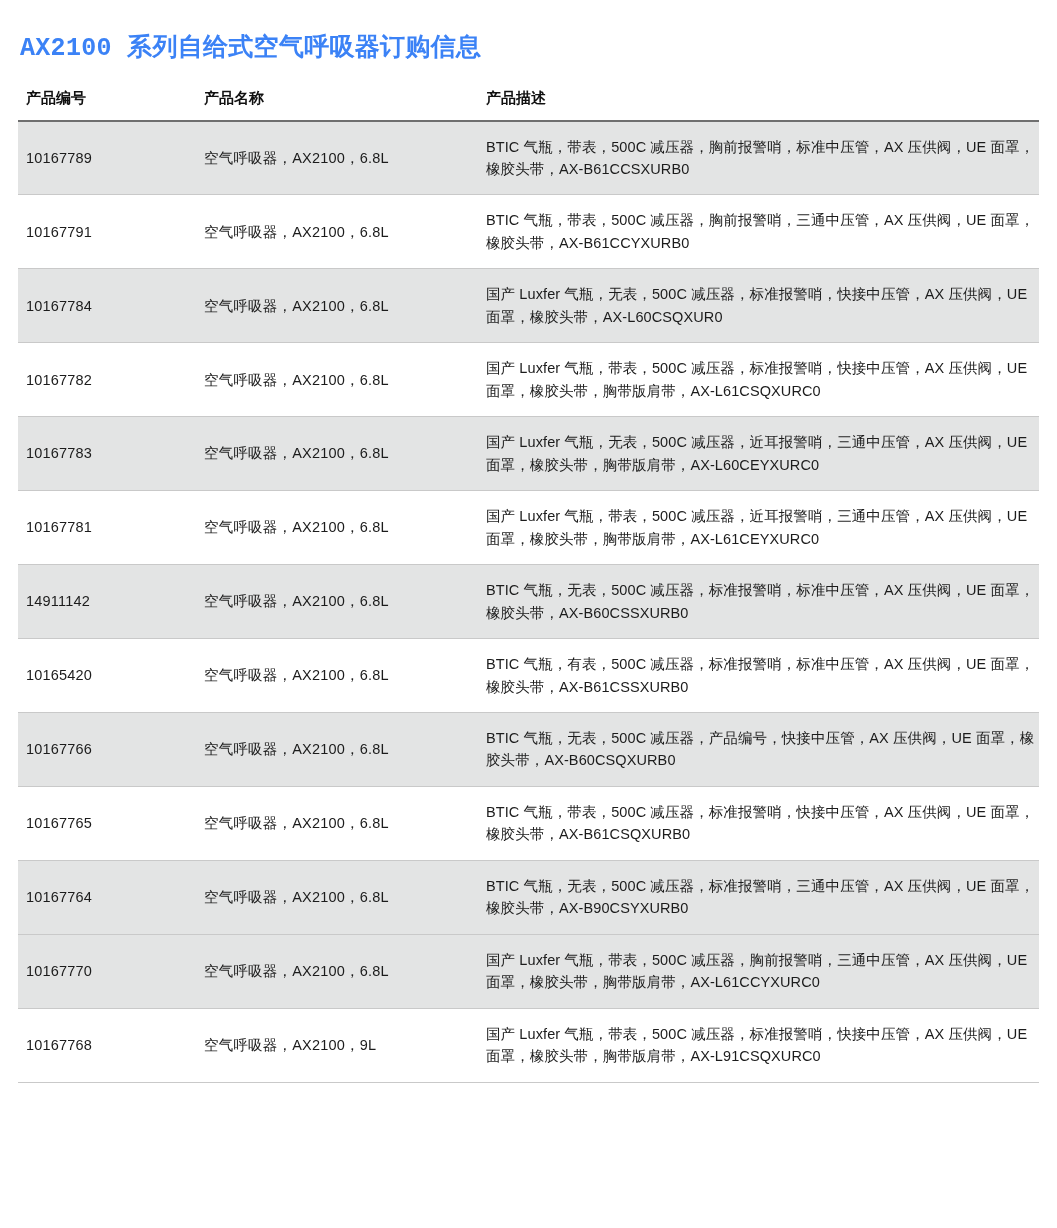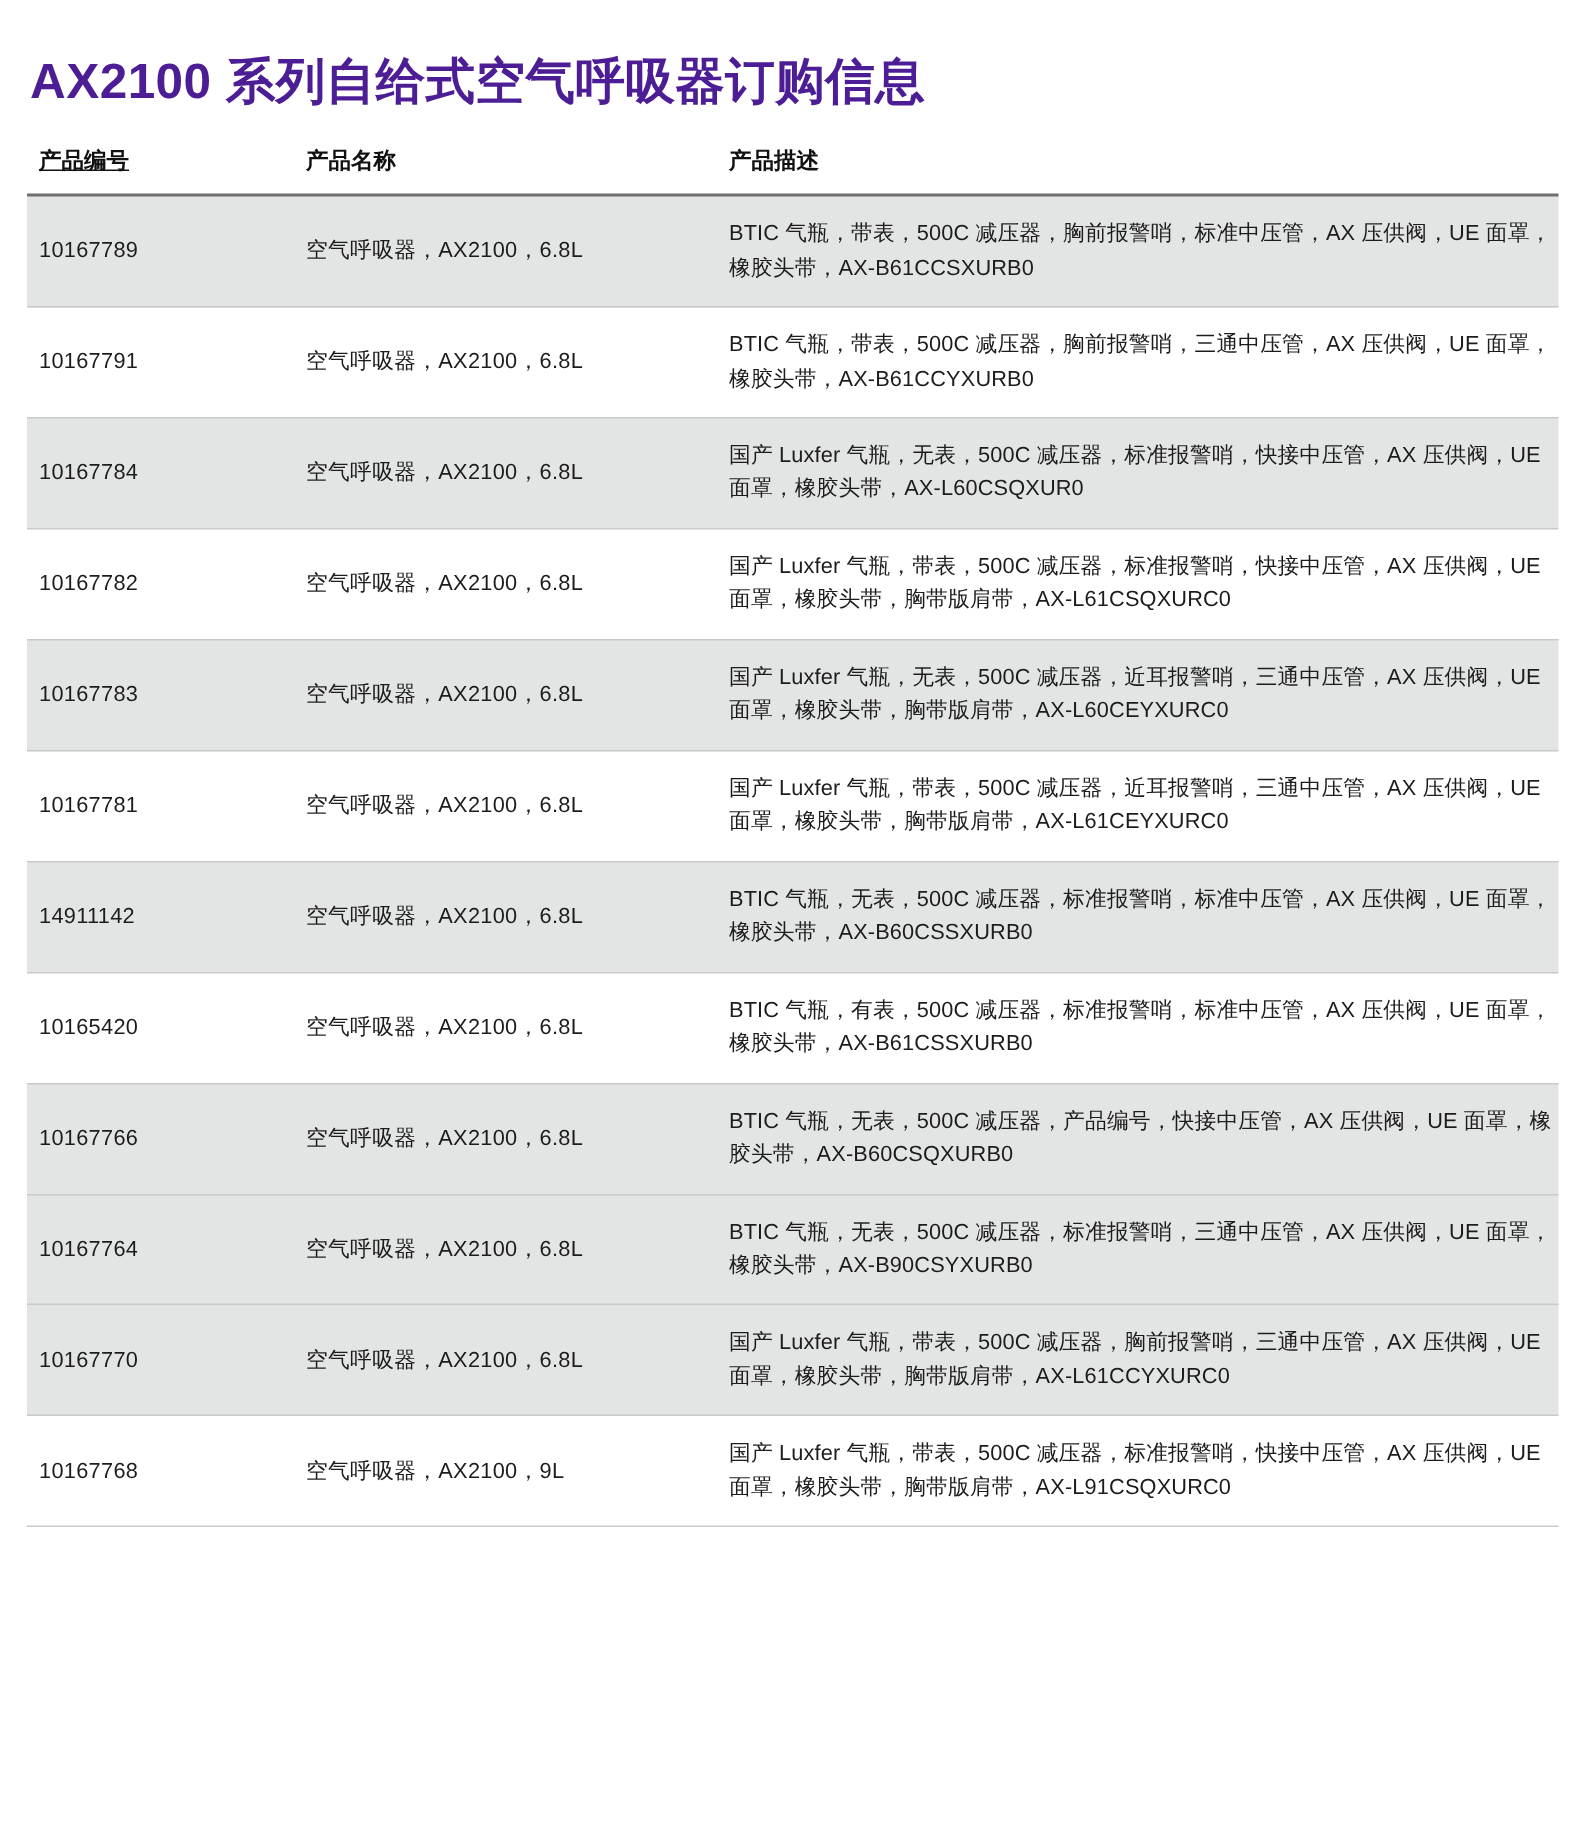--- a/index.html
+++ b/index.html
@@ -13,47 +13,48 @@
     font-family: "Liberation Sans", "DejaVu Sans", sans-serif;
     color: #1a1a1a;
     -webkit-font-smoothing: antialiased;
   }
   .page {
     width: 1057px;
     box-sizing: border-box;
     padding: 34px 18px 10px 18px;
   }
   .doc-title {
-    font-size: 33px;
+    font-size: 25px;
     font-weight: 700;
     letter-spacing: 0.3px;
-    color: #4c1d95;
+    color: #3b82f6;
     margin: 0 0 18px 2px;
     line-height: 1.2;
+    font-family: Liberation Mono, monospace;
   }
   table.order-table {
     width: 1021px;
     border-collapse: collapse;
     table-layout: fixed;
   }
   table.order-table col.c1 { width: 176px; }
   table.order-table col.c2 { width: 282px; }
   table.order-table col.c3 { width: 563px; }
 
   thead th {
     text-align: left;
     font-size: 15px;
     font-weight: 700;
     color: #111;
     padding: 6px 10px 12px 10px;
     border-bottom: 2px solid #6f6f6f;
     vertical-align: bottom;
     line-height: 1.3;
   }
-  thead th.col-code { padding-left: 8px; text-decoration: underline; }
+  thead th.col-code { padding-left: 8px; }
 
   tbody td {
     font-size: 14.5px;
     color: #1c1c1c;
     padding: 14px 10px 14px 10px;
     vertical-align: middle;
     line-height: 1.55;
     border-bottom: 1px solid #c9c9c9;
   }
   tbody td.code {
@@ -134,20 +135,25 @@
         <tr>
           <td class="code">10165420</td>
           <td class="name">空气呼吸器，AX2100，6.8L</td>
           <td class="desc">BTIC 气瓶，有表，500C 减压器，标准报警哨，标准中压管，AX 压供阀，UE 面罩，橡胶头带，AX-B61CSSXURB0</td>
         </tr>
         <tr class="shade">
           <td class="code">10167766</td>
           <td class="name">空气呼吸器，AX2100，6.8L</td>
           <td class="desc">BTIC 气瓶，无表，500C 减压器，产品编号，快接中压管，AX 压供阀，UE 面罩，橡胶头带，AX-B60CSQXURB0</td>
         </tr>
+        <tr>
+          <td class="code">10167765</td>
+          <td class="name">空气呼吸器，AX2100，6.8L</td>
+          <td class="desc">BTIC 气瓶，带表，500C 减压器，标准报警哨，快接中压管，AX 压供阀，UE 面罩，橡胶头带，AX-B61CSQXURB0</td>
+        </tr>
         <tr class="shade">
           <td class="code">10167764</td>
           <td class="name">空气呼吸器，AX2100，6.8L</td>
           <td class="desc">BTIC 气瓶，无表，500C 减压器，标准报警哨，三通中压管，AX 压供阀，UE 面罩，橡胶头带，AX-B90CSYXURB0</td>
         </tr>
         <tr class="shade">
           <td class="code">10167770</td>
           <td class="name">空气呼吸器，AX2100，6.8L</td>
           <td class="desc">国产 Luxfer 气瓶，带表，500C 减压器，胸前报警哨，三通中压管，AX 压供阀，UE 面罩，橡胶头带，胸带版肩带，AX-L61CCYXURC0</td>
         </tr>

